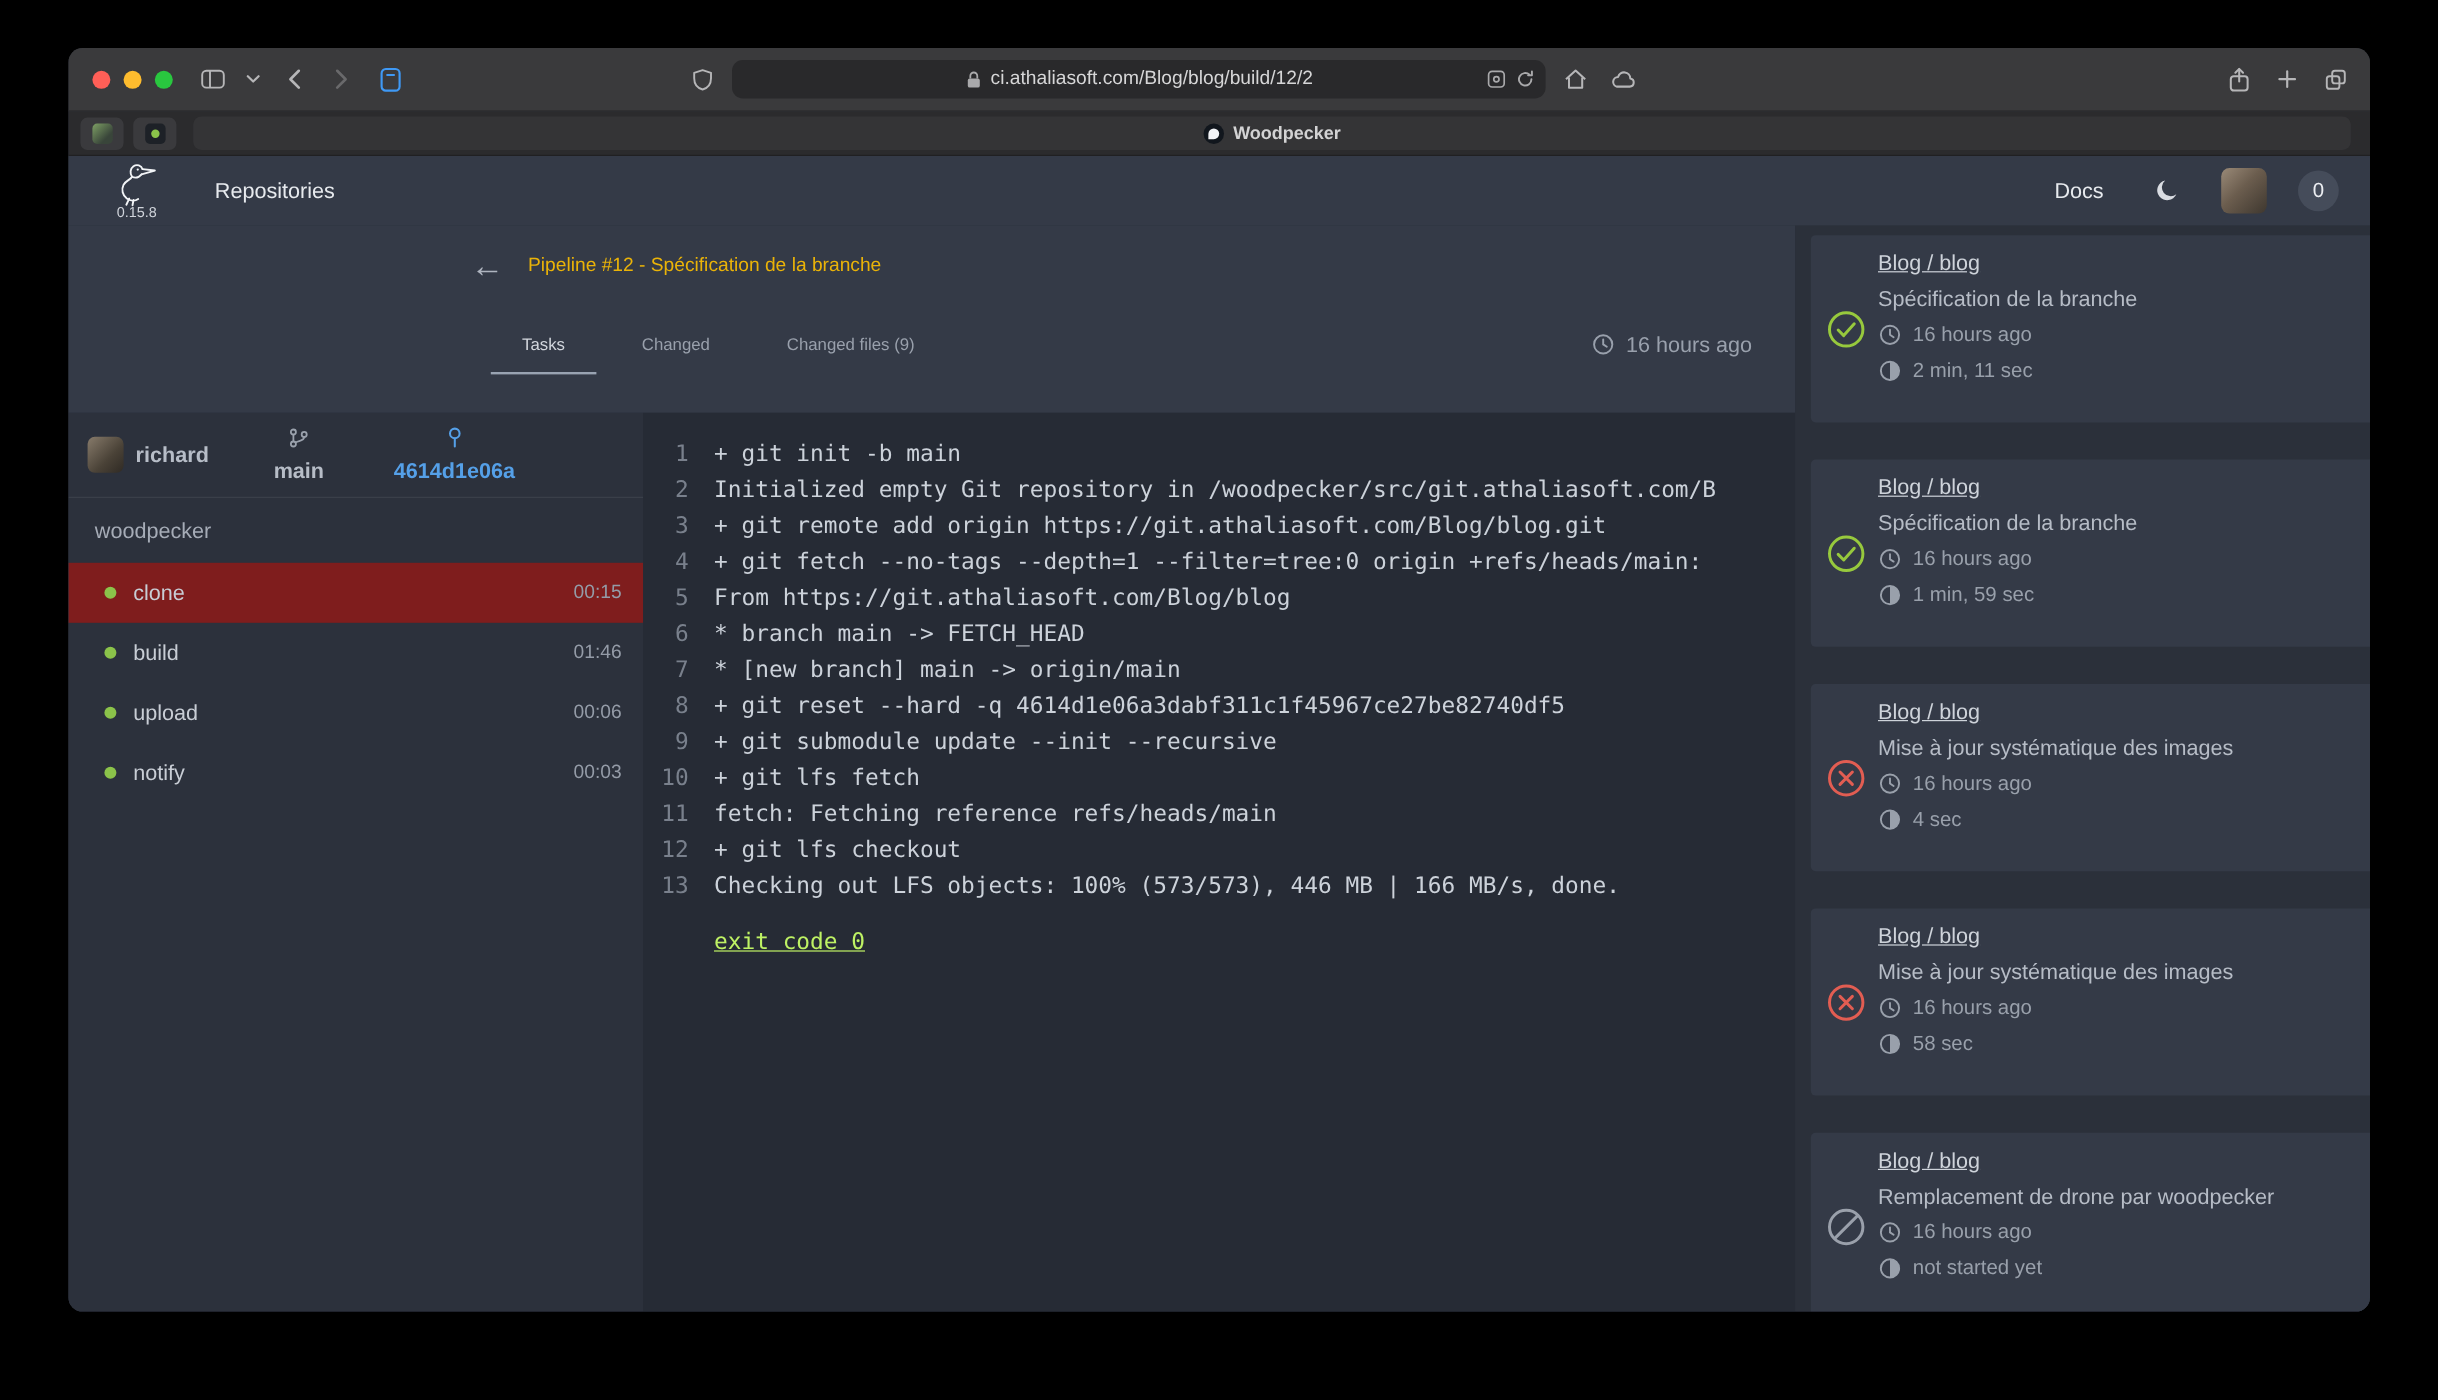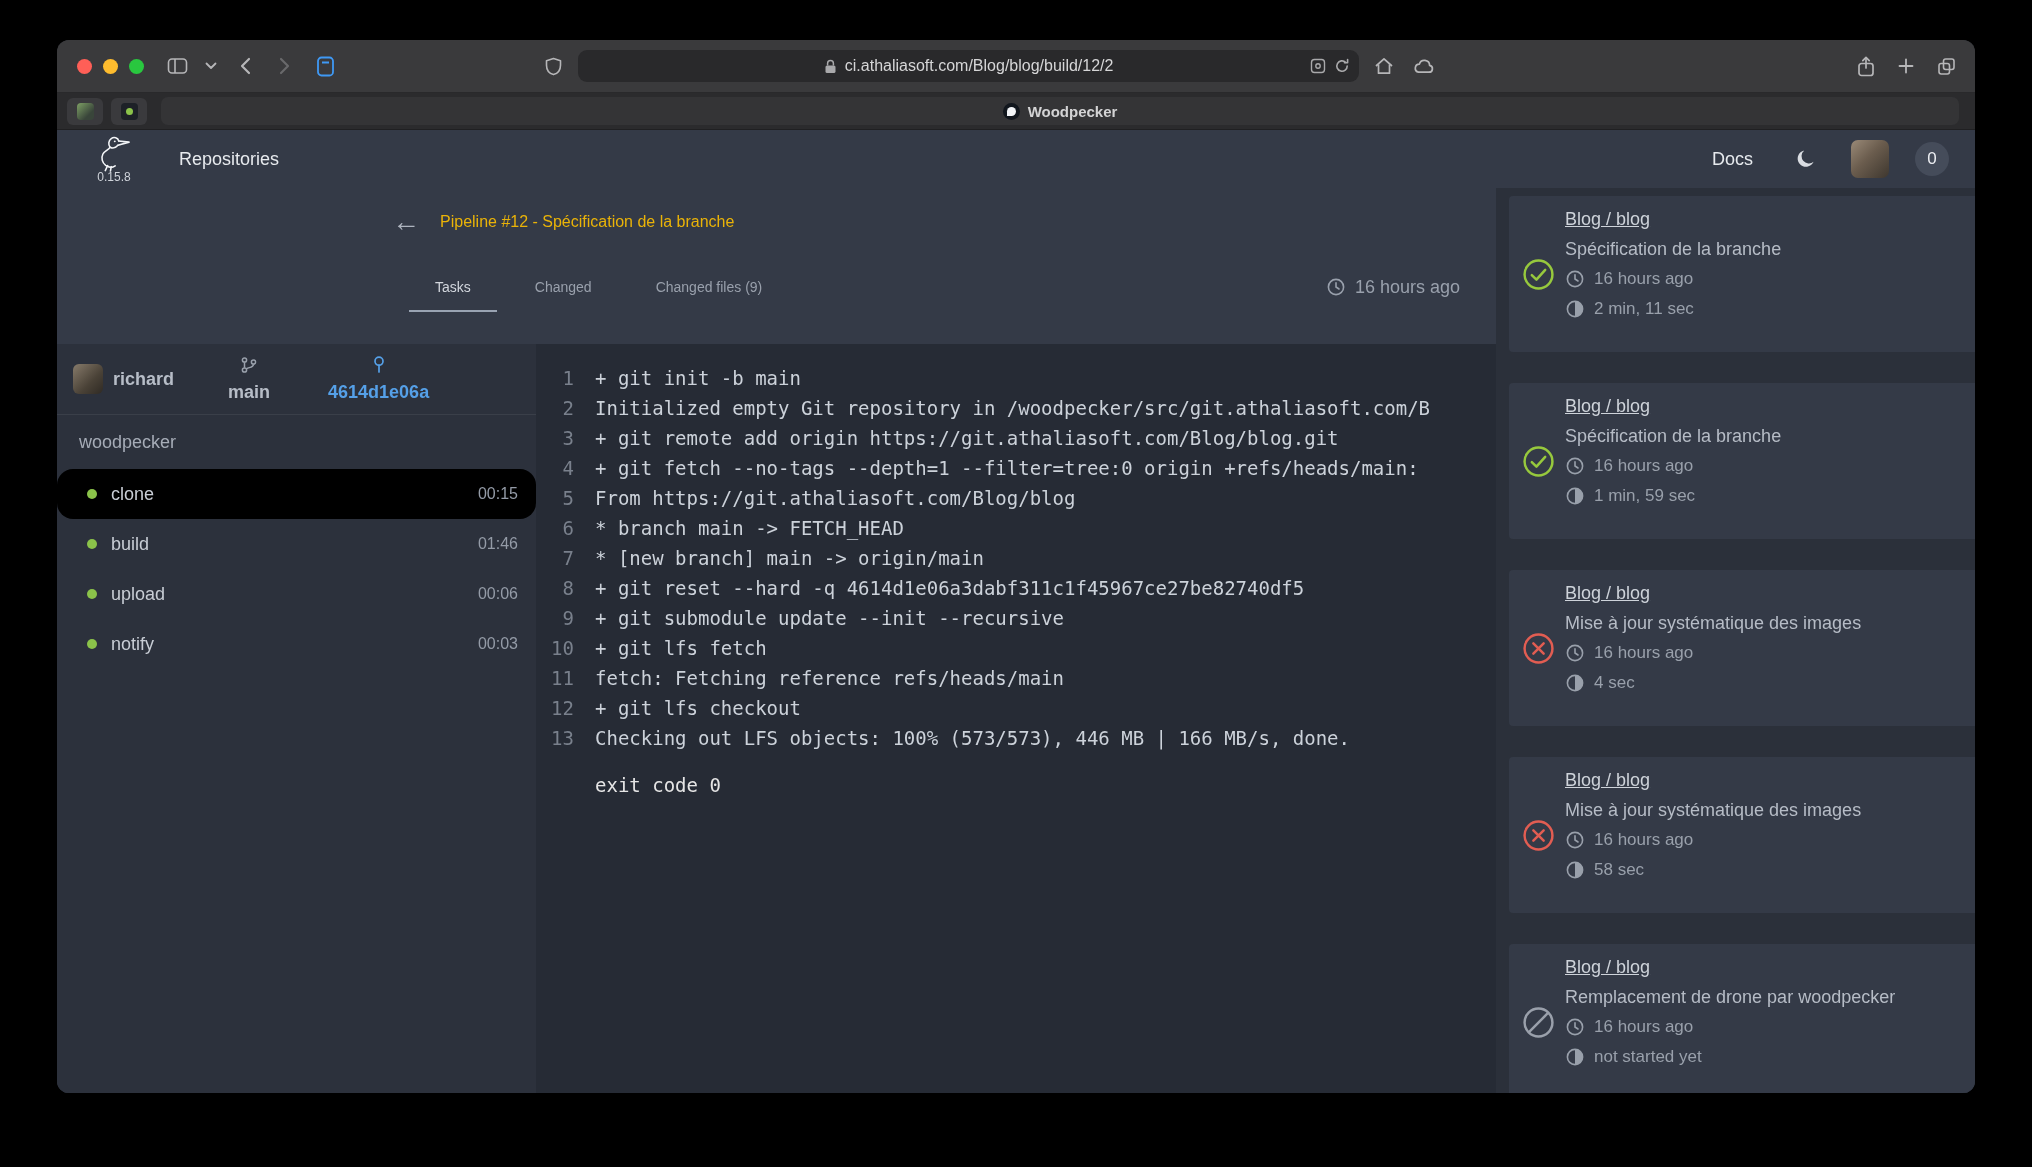--- a/index.html
+++ b/index.html
@@ -11,21 +11,21 @@
   
   .toolbar{height:52px;flex:none;background:#3a3a3c;border-bottom:1px solid #29292b;display:flex;align-items:center;padding:0 14px;gap:10px;}
   .lights{display:flex;gap:11px;margin:0 8px 0 6px;}
   .light{width:15px;height:15px;border-radius:50%;display:inline-block;}
   .light.red{background:#ff5f57;}.light.yellow{background:#febc2e;}.light.green{background:#29c73f;}
   .tbtn{width:30px;height:30px;flex:none;display:flex;align-items:center;justify-content:center;color:#b6b6b8;}
   .tbtn.small{width:18px;}
   .tbtn.disabled{color:#69696b;}
   .tbtn.blue{color:#3f99f5;}
   .sp1{flex:1.0;}.sp2{flex:2.2;}
-  .urlbar{flex:none;width:781px;height:32px;background:#29292b;border-radius:9px;display:flex;align-items:center;justify-content:center;gap:8px;position:relative;color:#d6d6d7;font-size:16px;}
+  .urlbar{flex:none;width:678px;height:32px;background:#29292b;border-radius:9px;display:flex;align-items:center;justify-content:center;gap:8px;position:relative;color:#d6d6d7;font-size:16px;}
   .urlbar .lockic{color:#a9a9ab;display:flex;}
   .urlbar .inbar-right{position:absolute;right:9px;top:0;height:32px;display:flex;align-items:center;gap:8px;color:#a9a9ab;}
 
   .tabstrip{height:36px;flex:none;background:#2b2b2d;border-bottom:1px solid #202022;display:flex;align-items:center;padding:0 10px;gap:8px;}
   .pinned{width:36px;height:27px;border-radius:6px;background:#3a3a3d;display:flex;align-items:center;justify-content:center;flex:none;}
   .fav1{width:17px;height:17px;border-radius:4px;background:linear-gradient(135deg,#7ea065,#39453a 70%);}
   .fav2{width:17px;height:17px;border-radius:4px;background:#1d2127;position:relative;}
   .fav2::after{content:"";position:absolute;left:5px;top:5px;width:7px;height:7px;border-radius:50%;background:#8bc34a;}
   .maintab{flex:1;height:28px;margin:0 6px;border-radius:7px;background:#343436;display:flex;align-items:center;justify-content:center;gap:8px;color:#d3d3d4;font-size:15px;font-weight:700;}
   .wpfav{width:17px;height:17px;border-radius:50%;background:#11161d;position:relative;flex:none;}
@@ -61,30 +61,30 @@
   .steps{width:479px;flex:none;background:#2c313c;display:flex;flex-direction:column;min-height:0;}
   .meta-row{height:70px;flex:none;display:flex;align-items:center;padding:0 16px;border-bottom:1px solid rgba(255,255,255,.07);font-weight:bold;}
   .pavatar{width:30px;height:30px;border-radius:6px;flex:none;background:linear-gradient(135deg,#877b6b,#4a4237 60%,#2f2a24);}
   .mtext{margin-left:10px;font-size:18px;color:#b7bdc7;}
   .mgroup{display:flex;align-items:center;gap:8px;font-size:18px;color:#b7bdc7;flex-direction:column;}
   .mgroup.branchg{margin-left:54px;color:#b7bdc7;}
   .mgroup.branchg svg{color:#9aa1ac;}
   .mgroup.commitg{margin-left:58px;color:#55a0e8;cursor:pointer;}
   .group-label{height:54px;flex:none;display:flex;align-items:center;padding:0 22px;font-size:18px;color:#a6acb7;}
   .step{height:50px;flex:none;display:flex;align-items:center;padding:0 18px 0 30px;font-size:18px;color:#c8cdd5;cursor:pointer;}
-  .step.active{background:#000000;border-radius:16px;}
+  .step.active{background:#7f1d1d;}
   .dot{width:10px;height:10px;border-radius:50%;background:#8bc34a;margin-right:14px;flex:none;}
   .stime{margin-left:auto;font-size:16px;color:#949ba7;}
 
   .console{flex:1;background:#262b35;min-width:0;padding:19px 20px 0 0;overflow:hidden;
            font-family:"DejaVu Sans Mono",monospace;font-size:19px;line-height:30px;color:#ccd2da;}
   .cline{display:flex;}
   .lnum{width:38px;flex:none;text-align:right;color:#79808c;}
   .ltext{margin-left:21px;white-space:pre;overflow:hidden;}
-  .exit{margin-top:17px;padding-left:59px;color:#e5e5e5;}
+  .exit{margin-top:17px;padding-left:59px;color:#bef264;text-decoration:underline;}
 
   .builds{width:479px;flex:none;background:#2b303a;padding:8px 13px 0 13px;display:flex;flex-direction:column;gap:31px;overflow:hidden;position:relative;}
   .card{height:140px;flex:none;background:#343a47;border-radius:4px;display:flex;padding:8px 12px 8px 2px;cursor:pointer;}
   .status-col{width:54px;flex:none;display:flex;align-items:center;justify-content:center;}
   .sicon{display:none;line-height:0;}
   .card.success .ic-success{display:block;color:#97c93d;}
   .card.failure .ic-failure{display:block;color:#e25d52;}
   .card.skipped .ic-skipped{display:block;color:#9aa0ab;}
   .ccol{flex:1;min-width:0;display:flex;flex-direction:column;}
   .crepo{font-size:18px;line-height:30px;color:#ced3da;text-decoration:underline;align-self:flex-start;}

